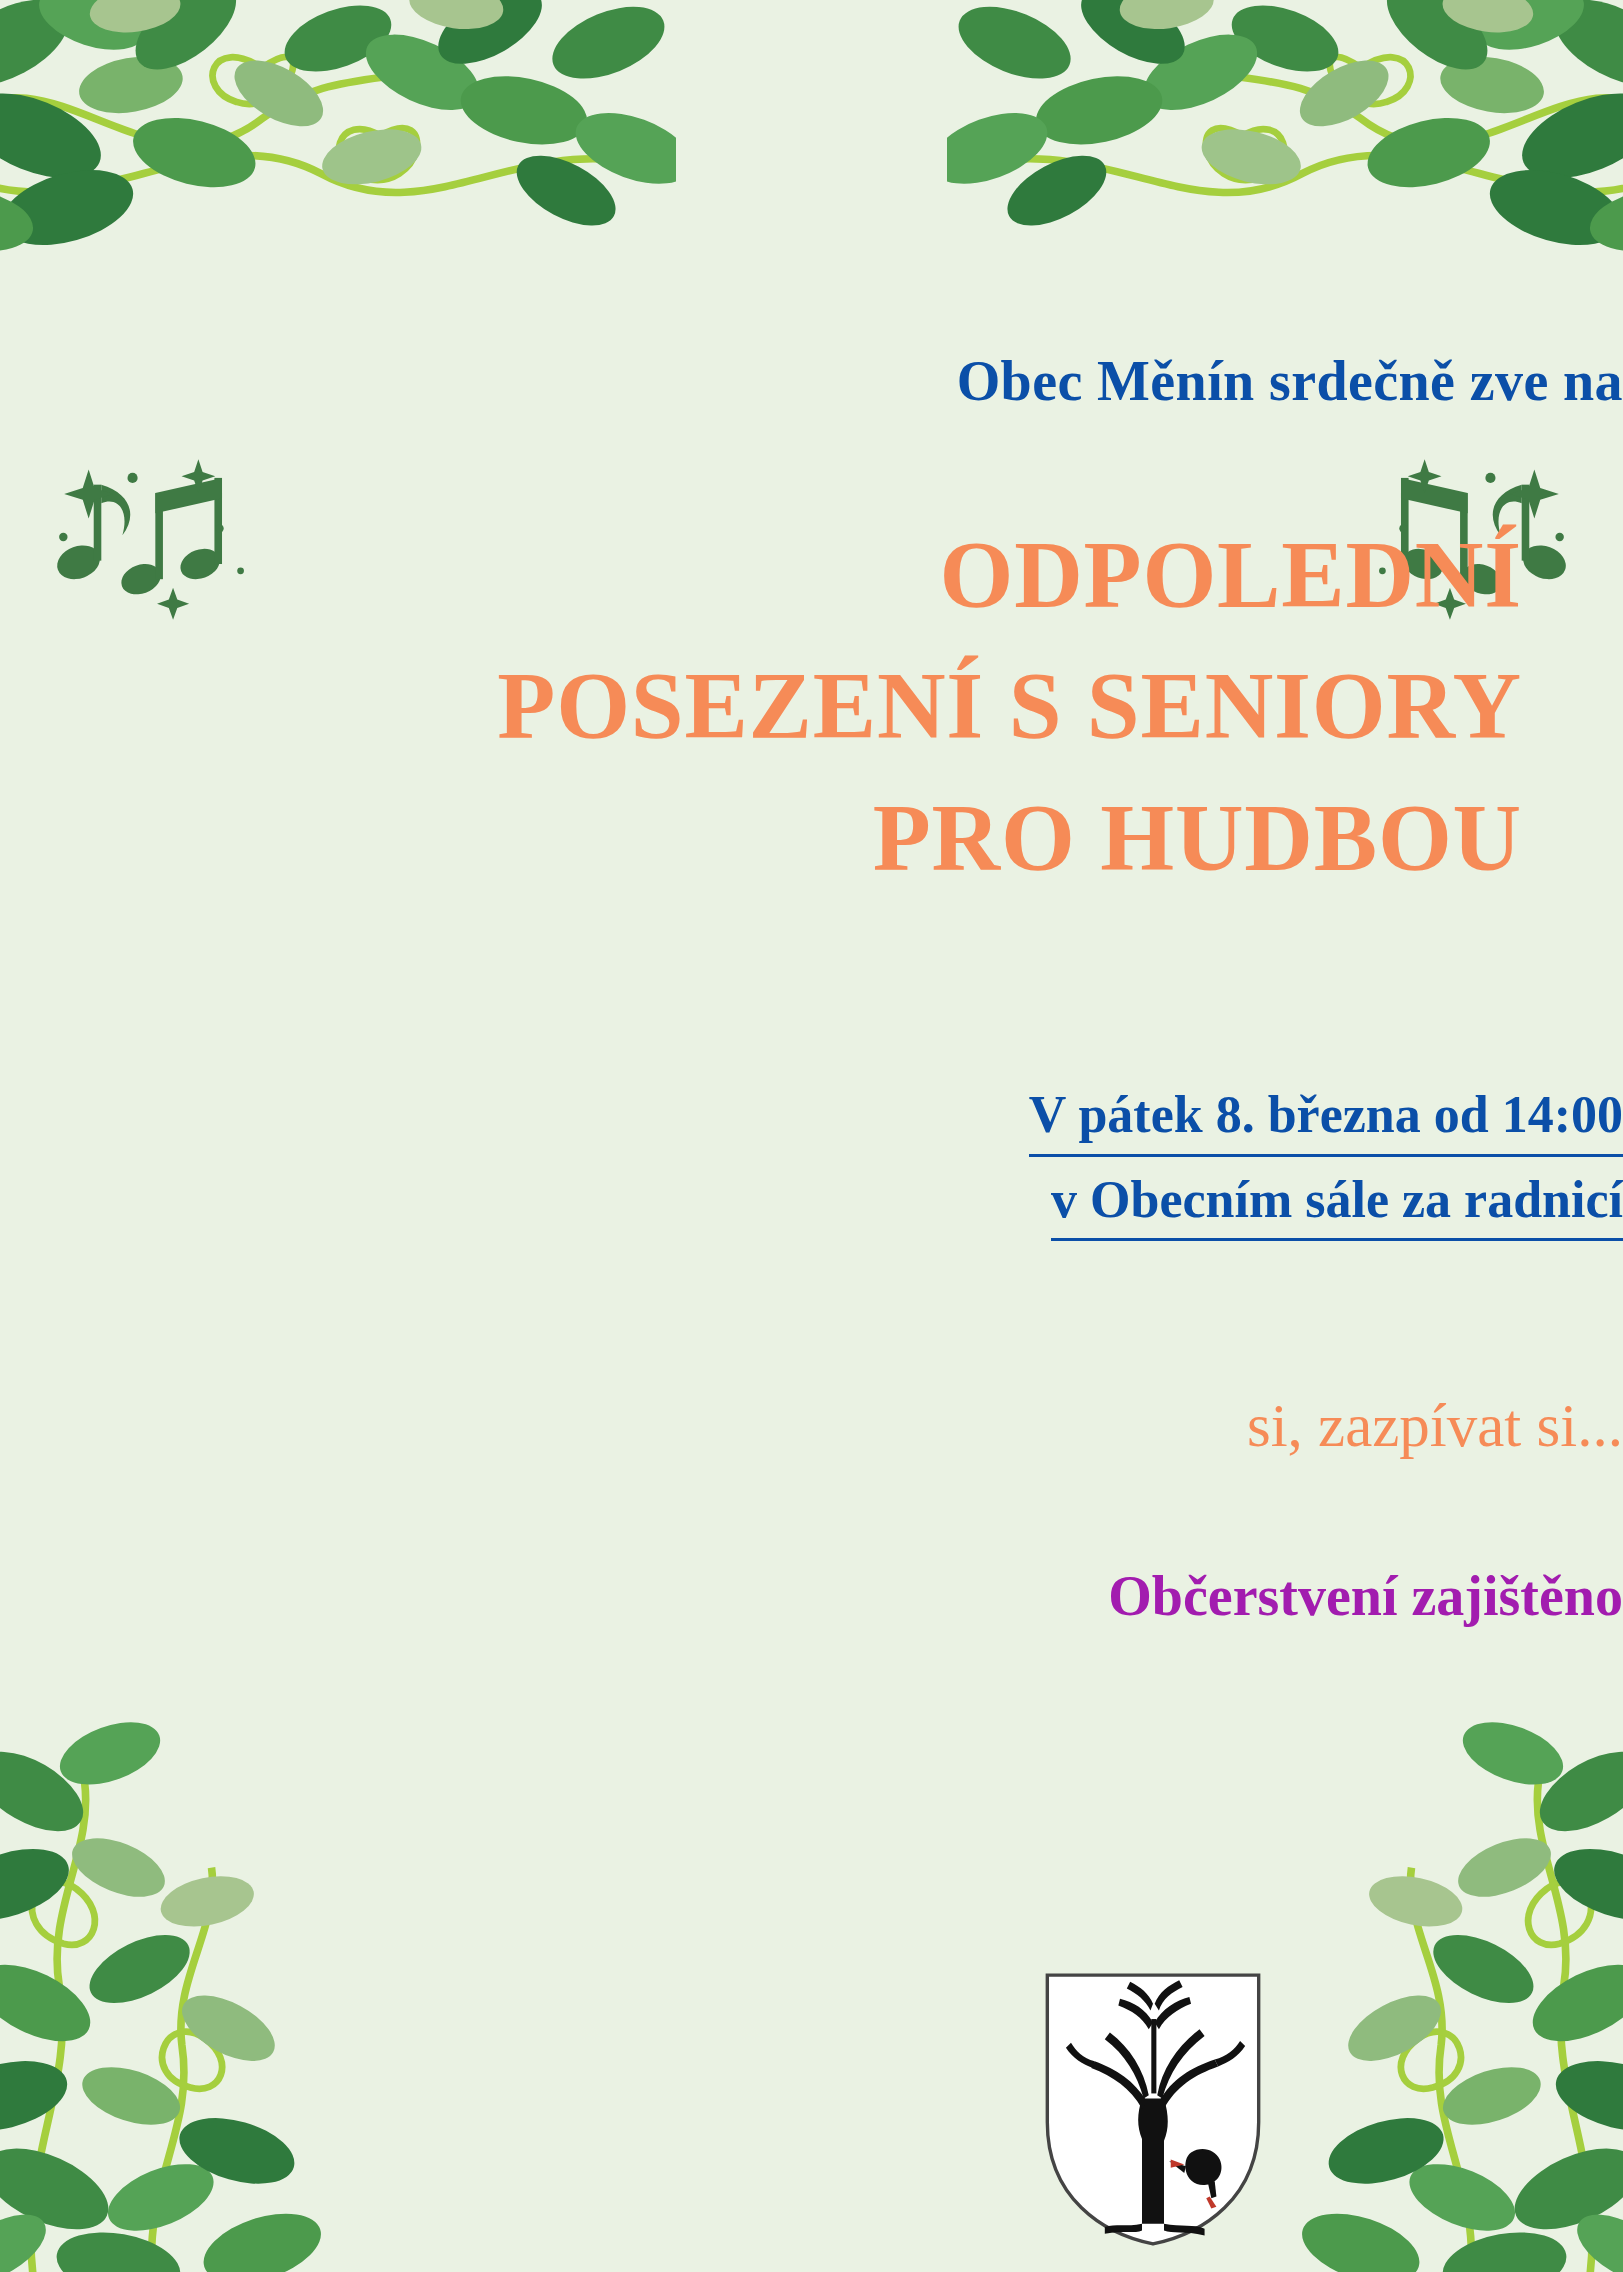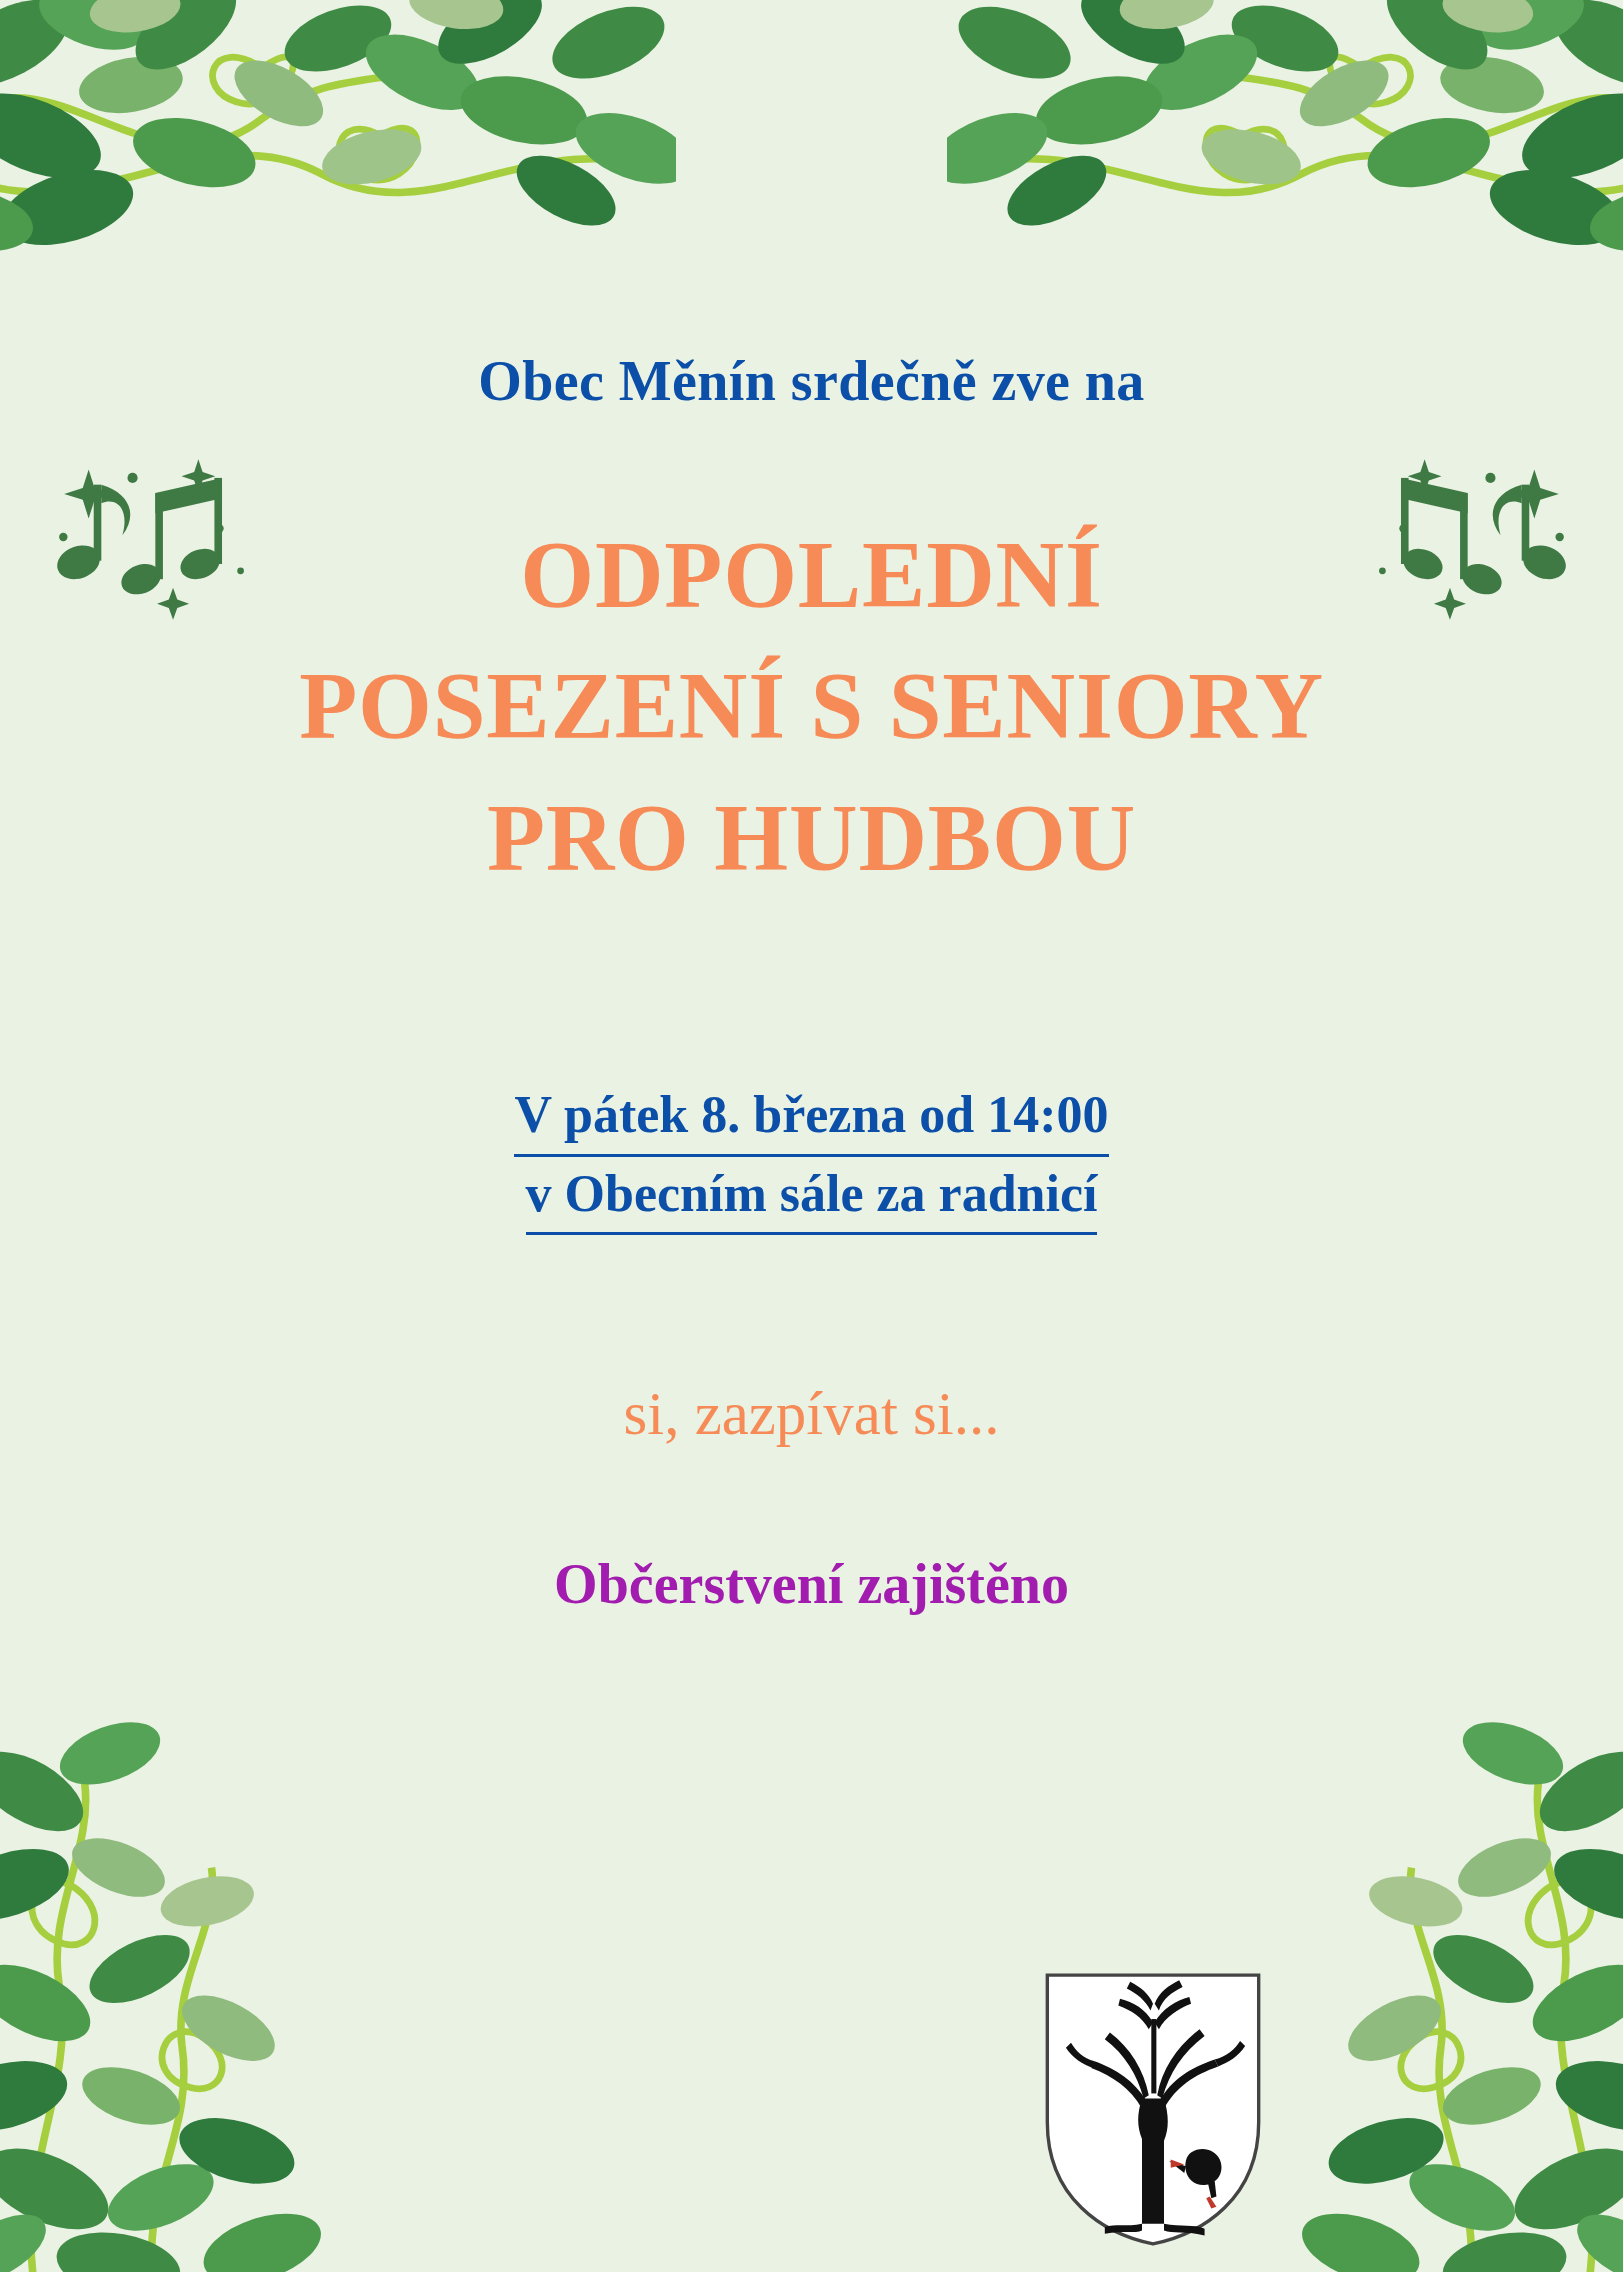--- a/index.html
+++ b/index.html
@@ -40,21 +40,21 @@
   }
   .notes-left { top: 444px; left: 38px; }
   .notes-right { top: 444px; right: 38px; transform: scaleX(-1); }
 
   
   .content {
     position: absolute;
     top: 0;
     left: 0;
     width: 1623px;
-    text-align: center;
+    text-align: right;
   }
 
   .invite-line {
     margin-top: 351px;
     font-size: 56px;
     font-weight: bold;
     color: #0b4fa8;
     letter-spacing: 0.4px;
     line-height: 1.1;
   }
@@ -74,21 +74,21 @@
     margin-top: 178px;
     font-size: 52px;
     font-weight: bold;
     color: #0b4fa8;
     line-height: 1.42;
   }
   .datetime .dt-line {
     display: inline-block;
     border-bottom: 3.4px solid #0b4fa8;
     padding-bottom: 1.7px;
-    margin-bottom: 0;
+    margin-bottom: 6px;
   }
 
   .come {
     margin-top: 135px;
     font-size: 61px;
     color: #f68b57;
     line-height: 1.45;
   }
   .come .c-line { display: block; }
 

